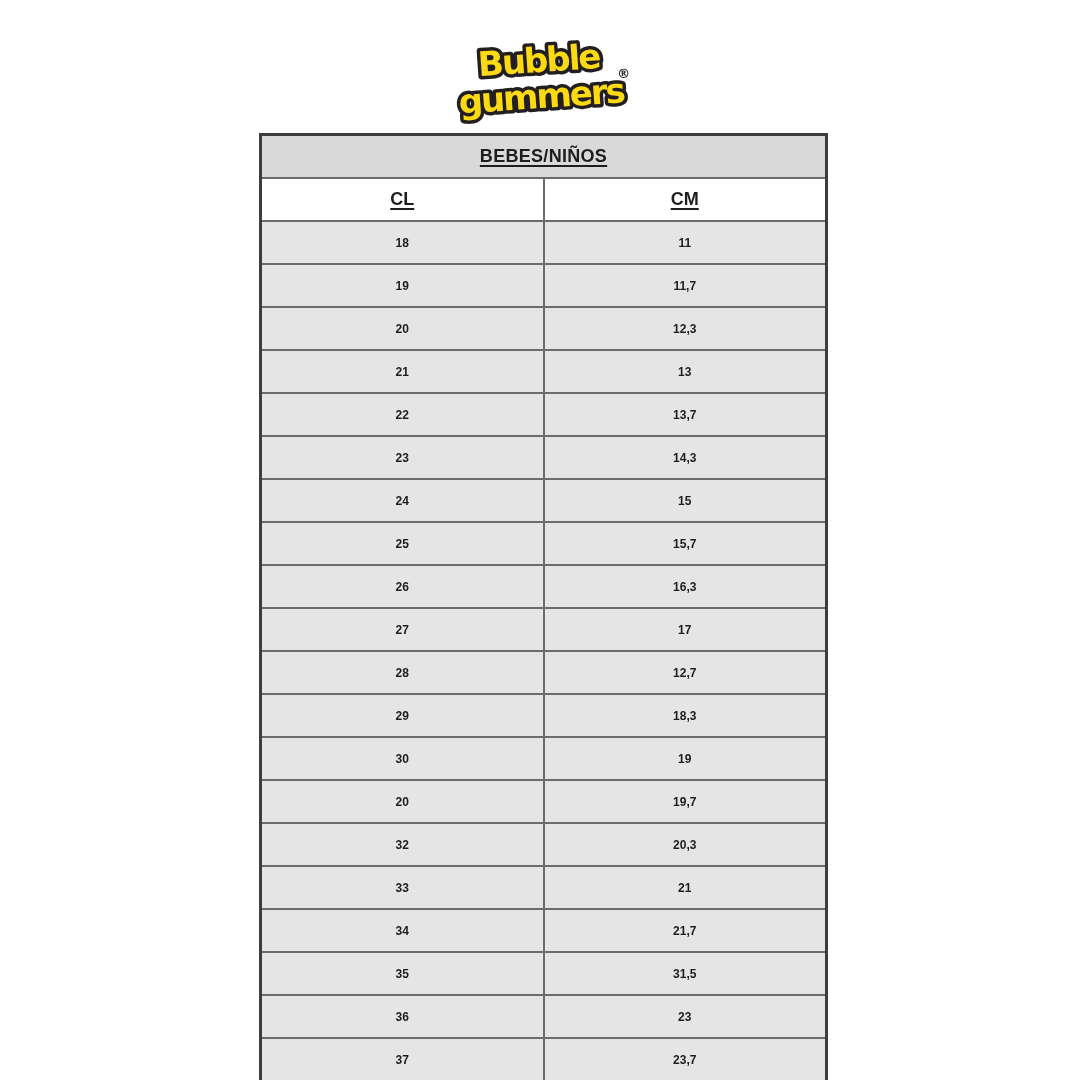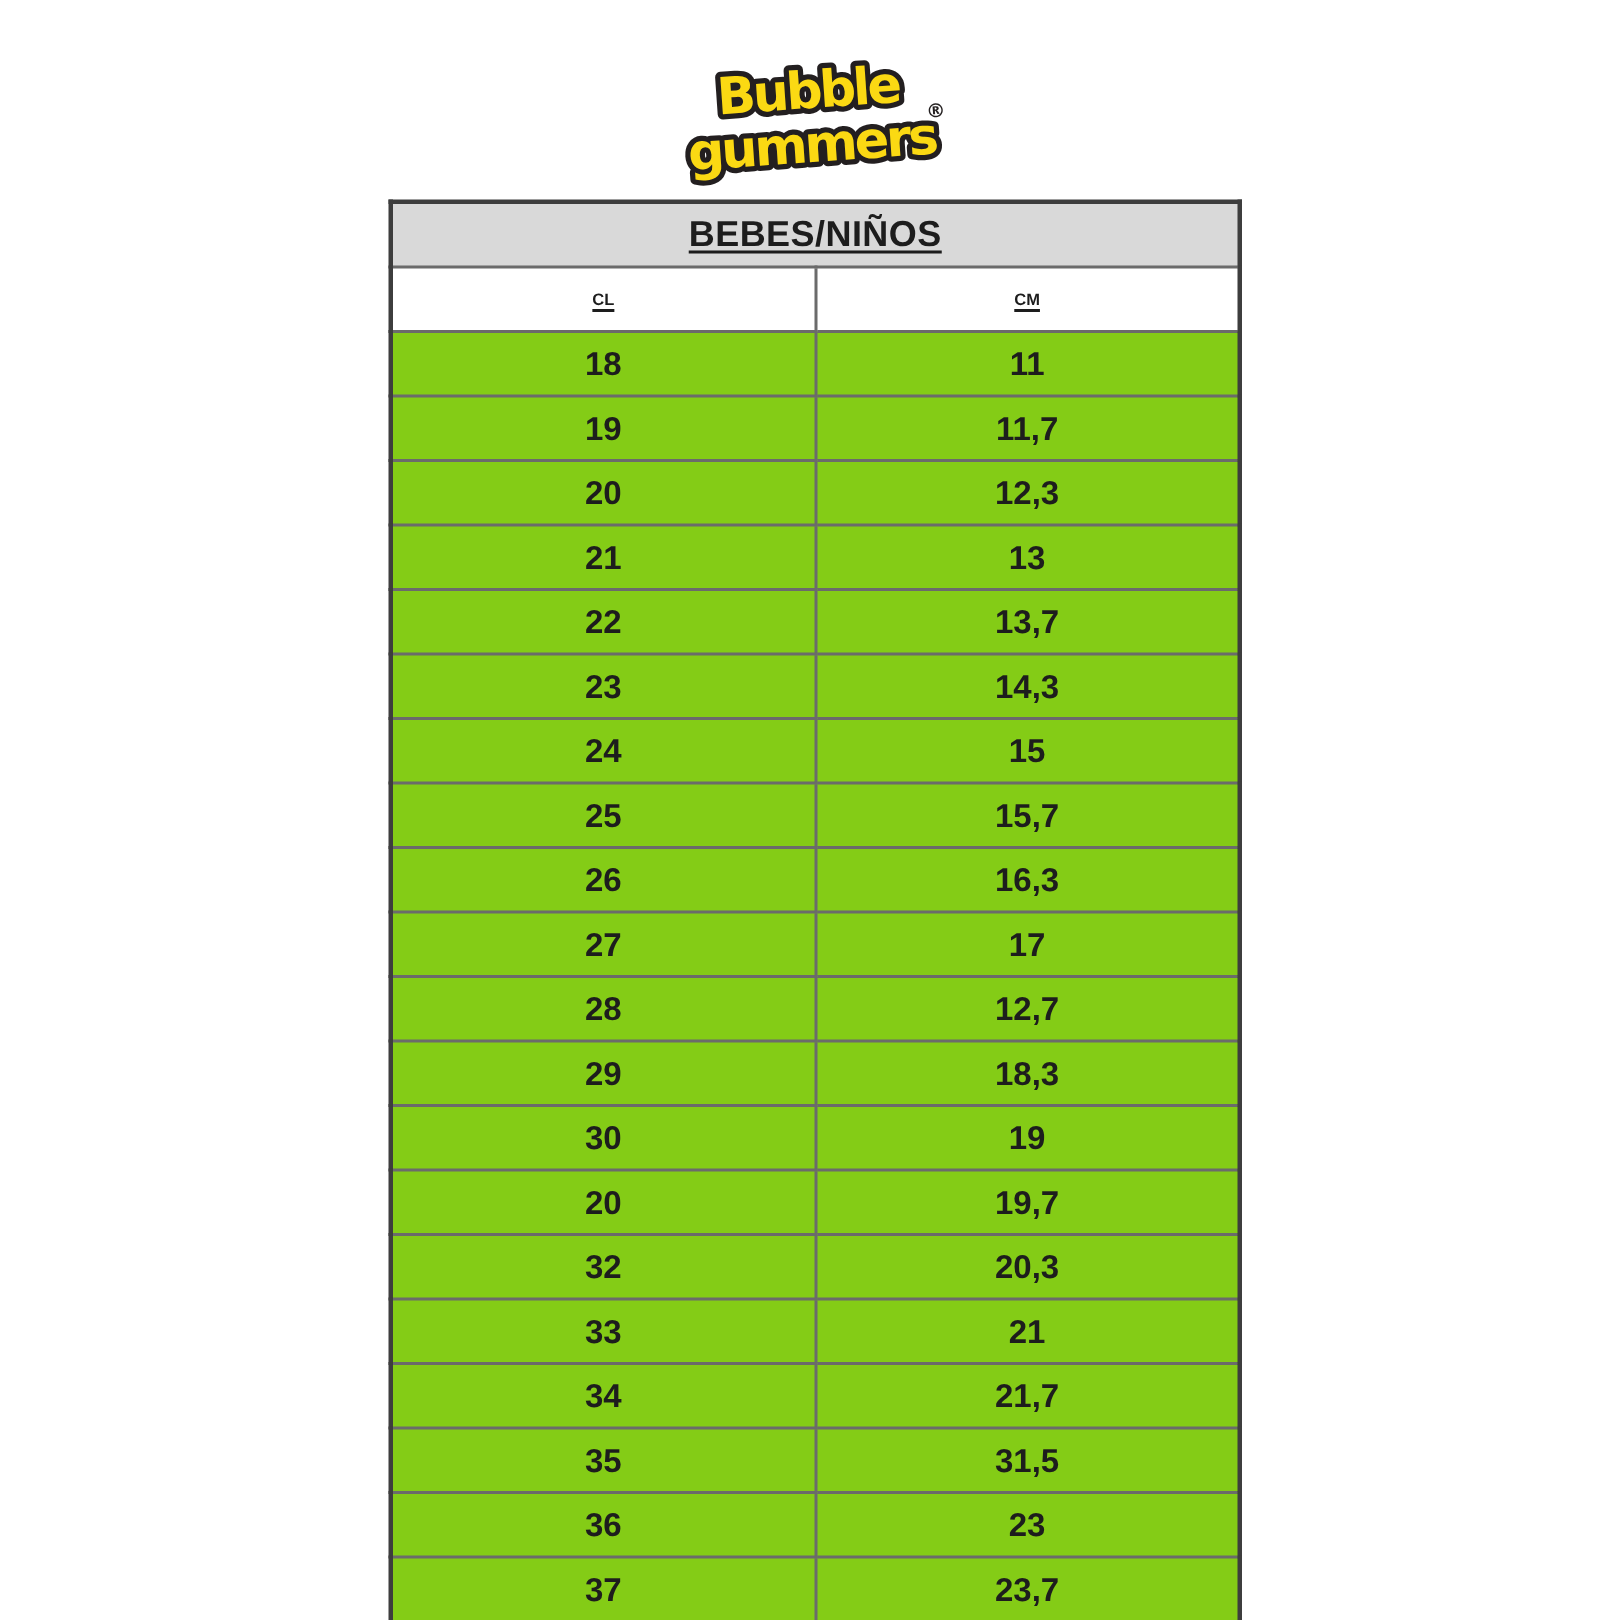--- a/index.html
+++ b/index.html
@@ -46,36 +46,36 @@
     border: 2px solid #6b6b6b;
     padding: 0;
     height: 41px;
     text-align: center;
     vertical-align: middle;
     font-weight: bold;
     color: #1d1d1d;
   }
   .title-cell {
     background: #d9d9d9;
-    font-size: 24px;
+    font-size: 18px;
     letter-spacing: 0.3px;
     text-decoration: underline;
     text-decoration-thickness: 2px;
     text-underline-offset: 3px;
   }
   .col-header {
     background: #ffffff;
-    font-size: 11px;
+    font-size: 18px;
     text-decoration: underline;
     text-decoration-thickness: 2px;
     text-underline-offset: 3px;
   }
   .size-table tbody td {
-    background: #84cc16;
-    font-size: 22px;
+    background: #e5e5e5;
+    font-size: 12px;
   }
 </style>
 </head>
 <body>
 
 <div class="page">
 
   <div class="logo">
     <svg width="320" height="92" viewBox="0 0 320 92">
       <g transform="rotate(-4 160 46)">

